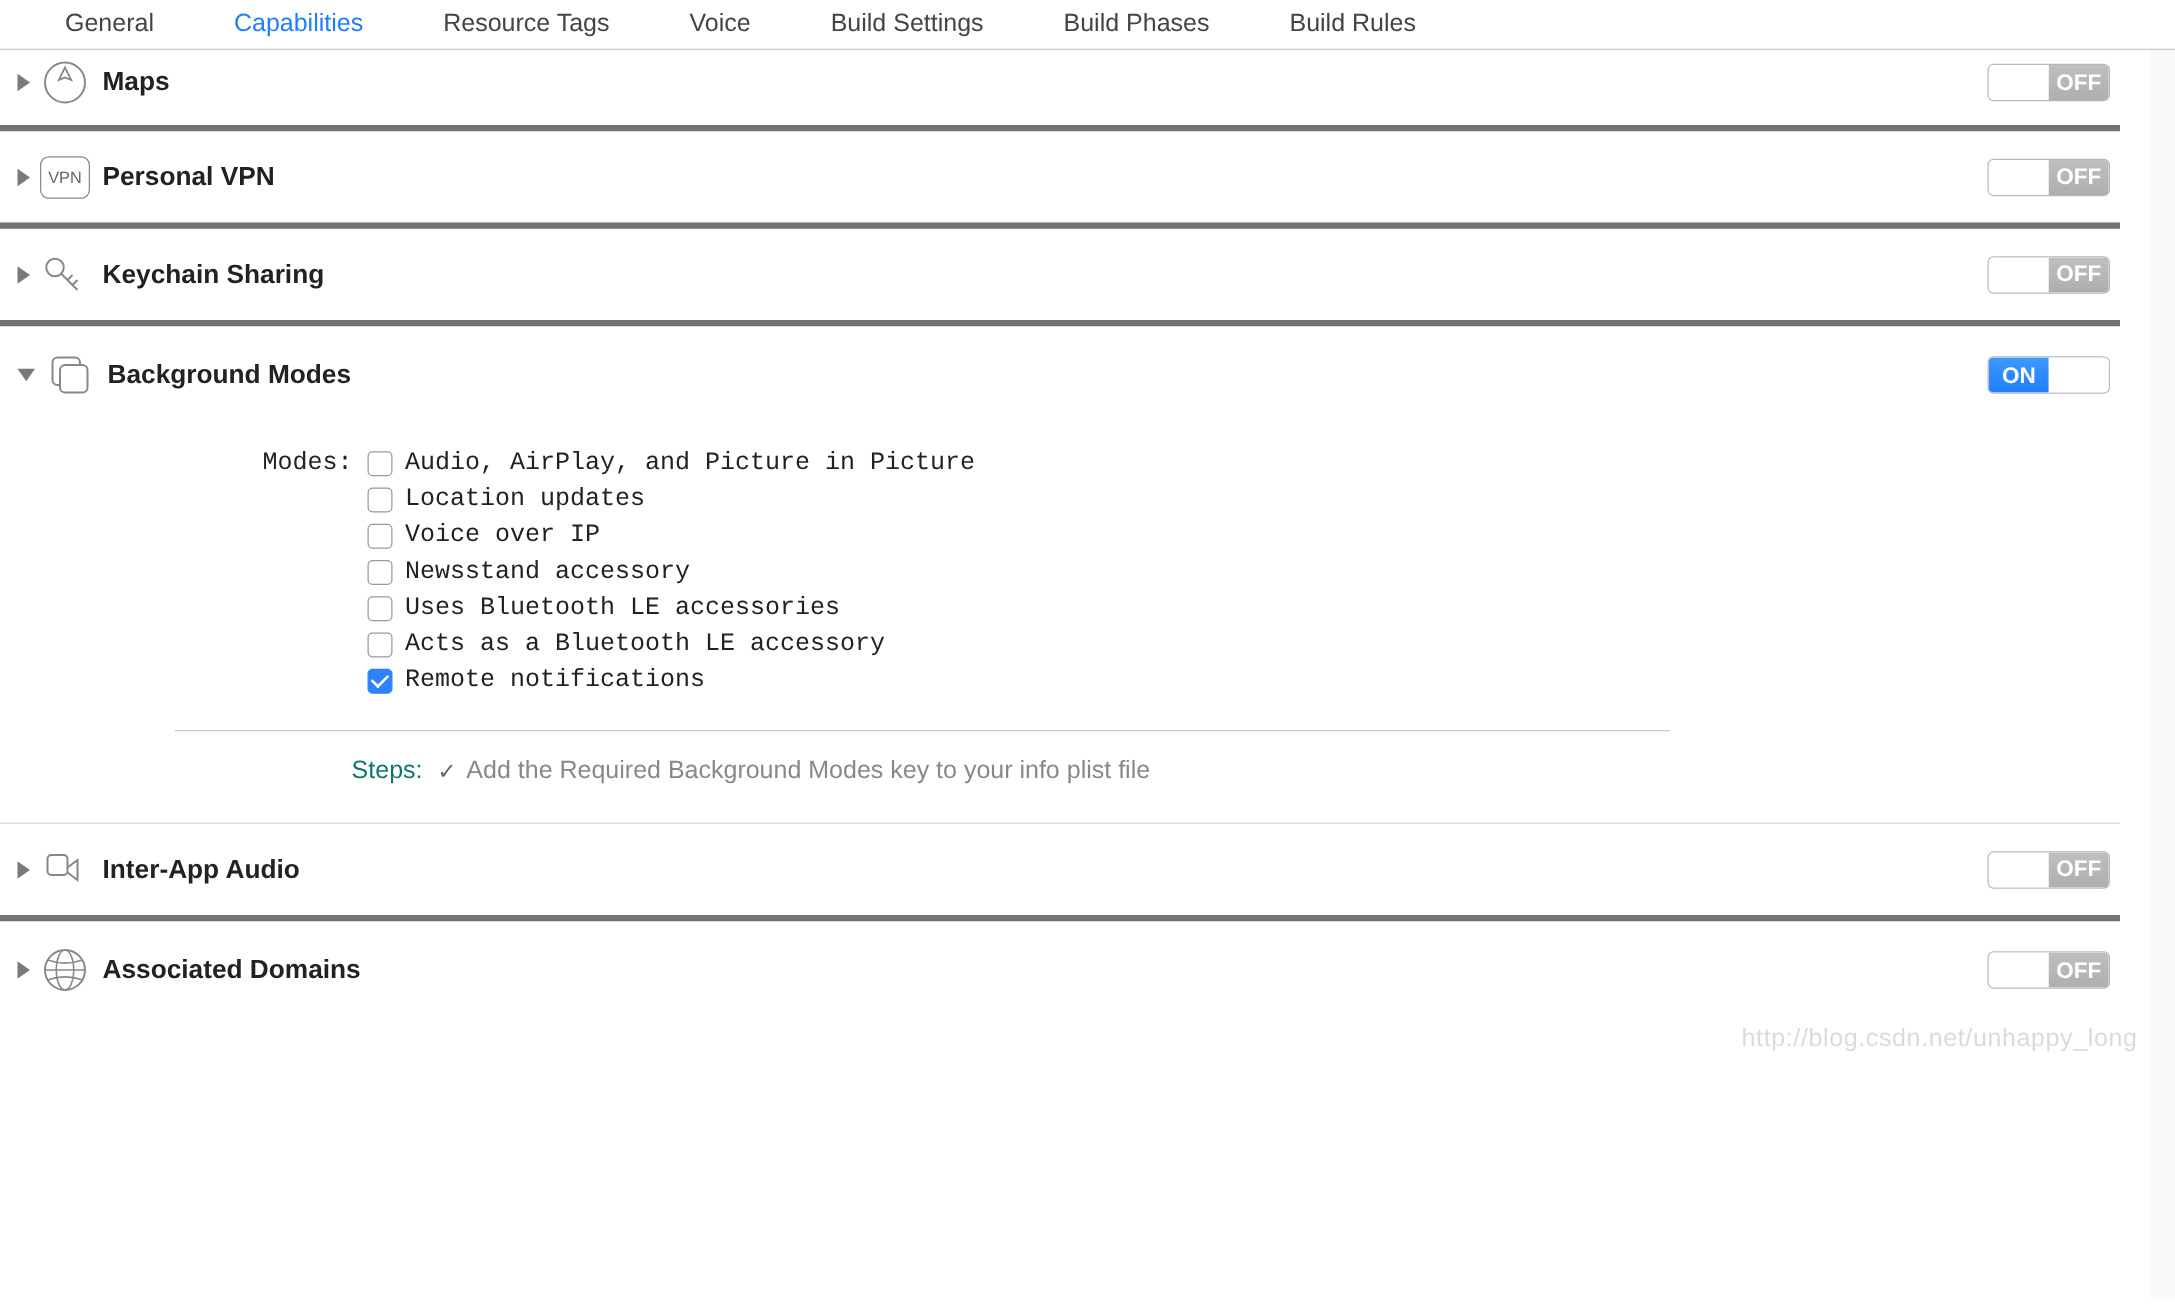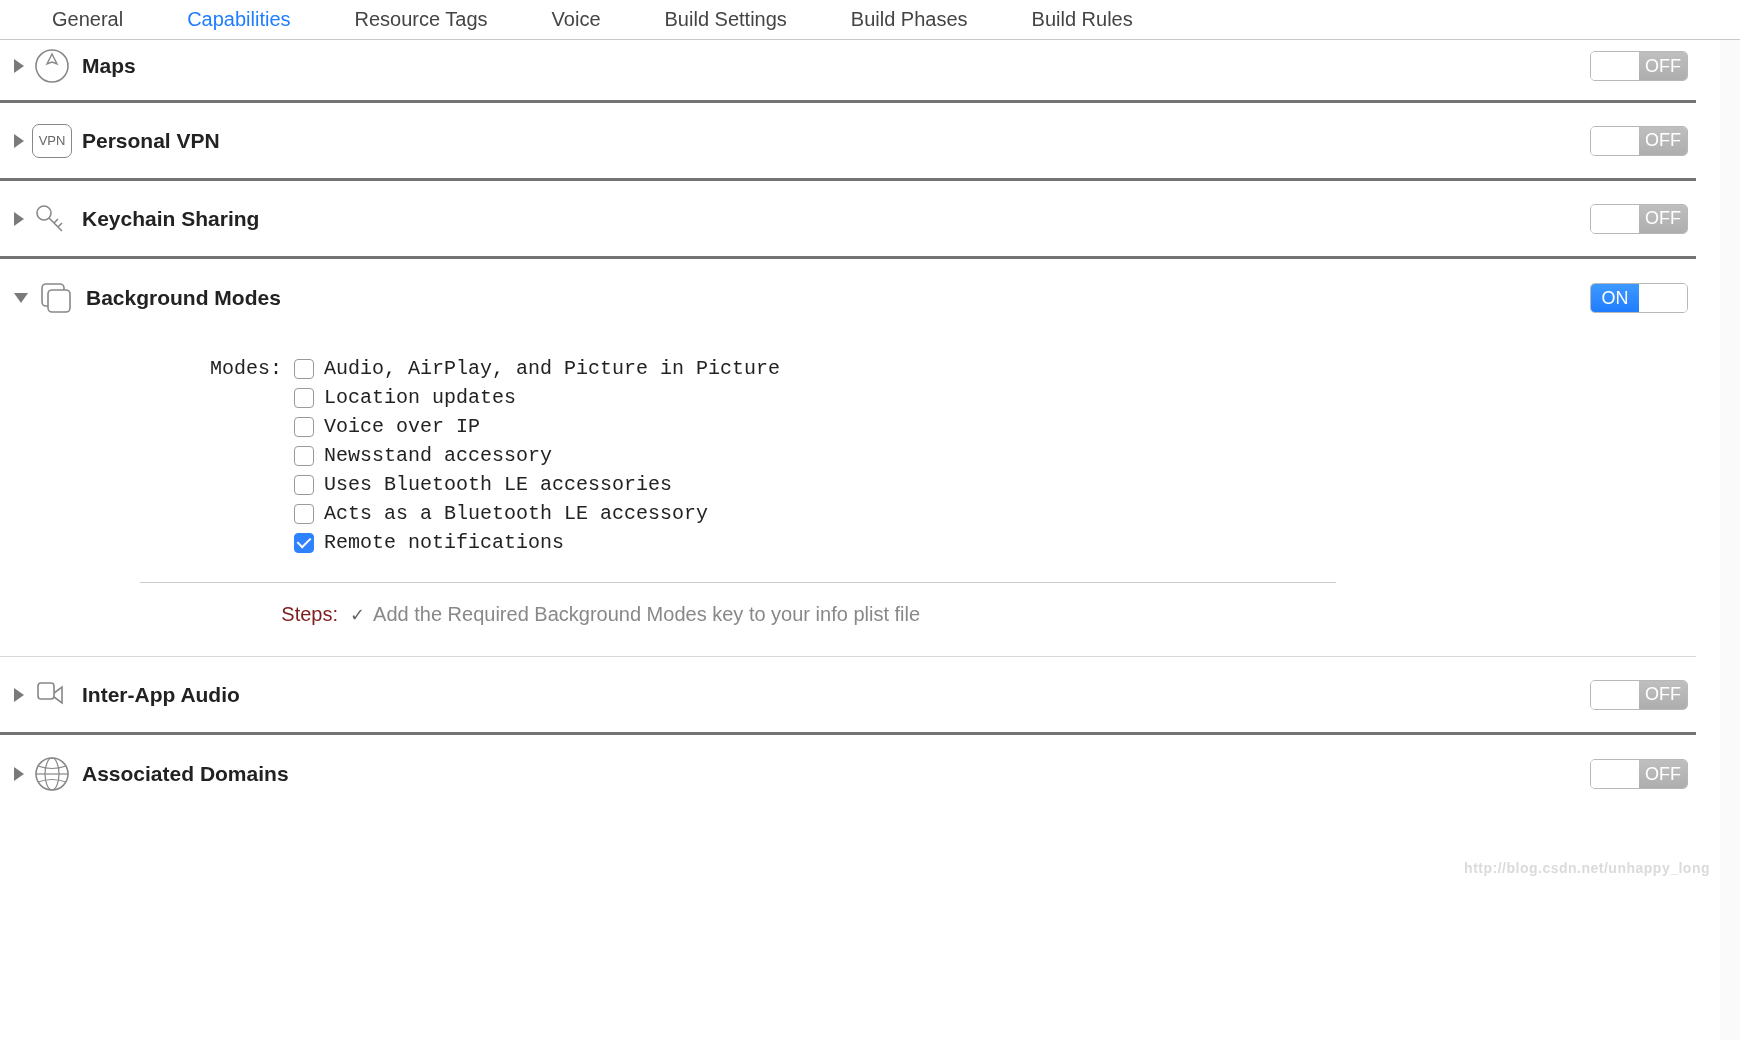--- a/index.html
+++ b/index.html
@@ -24,21 +24,21 @@
     padding: 8px 2px;
   }
   .tab.active { color: #1f7dff; }
   .content {
     padding-right: 24px;
   }
   .cap-row {
     display: flex;
     align-items: center;
     padding: 14px 8px 14px 14px;
-    border-bottom: 3px solid #737373;
+    border-bottom: 5px solid #737373;
     min-height: 78px;
   }
   .cap-row.expanded-row { border-bottom: none; }
   .disclosure {
     width: 0; height: 0;
     border-top: 7px solid transparent;
     border-bottom: 7px solid transparent;
     border-left: 10px solid #7a7a7a;
     margin-right: 8px;
     flex-shrink: 0;
@@ -66,21 +66,21 @@
     border: 1px solid #b8b8b8;
     border-radius: 5px;
     display: flex;
     overflow: hidden;
     flex-shrink: 0;
     background: #fff;
   }
   .toggle .half {
     flex: 1;
     display: flex; align-items: center; justify-content: center;
-    font-size: 18px; font-weight: 400;
+    font-size: 18px; font-weight: 700;
   }
   .toggle.off .half.right {
     background: linear-gradient(#bfbfbf,#aeaeae);
     color: #fff;
   }
   .toggle.off .half.left { background: #fff; }
   .toggle.on .half.left {
     background: linear-gradient(#3e99ff,#1f7dff);
     color: #fff;
   }
@@ -135,36 +135,35 @@
   }
   .steps-grid {
     display: flex;
     padding-left: 140px;
     align-items: center;
   }
   .steps-label {
     width: 210px;
     text-align: right;
     padding-right: 12px;
-    color: #7f1d1d;
+    color: #0f766e;
   }
   .step-check {
     color: #666;
     margin-right: 8px;
     font-size: 18px;
   }
   .step-text { color: #888; }
   .watermark {
     position: absolute;
     right: 10px;
-    top: 820px;
+    top: 780px;
     color: rgba(150,150,150,0.35);
-    font-size: 14px;
+    font-size: 20px;
     letter-spacing: 0.5px;
-    font-weight: bold;
   }
   .scroll-area {
     height: 1000px;
     overflow: hidden;
     position: relative;
     border-right: 20px solid #fafafa;
   }
 </style>
 </head>
 <body>

